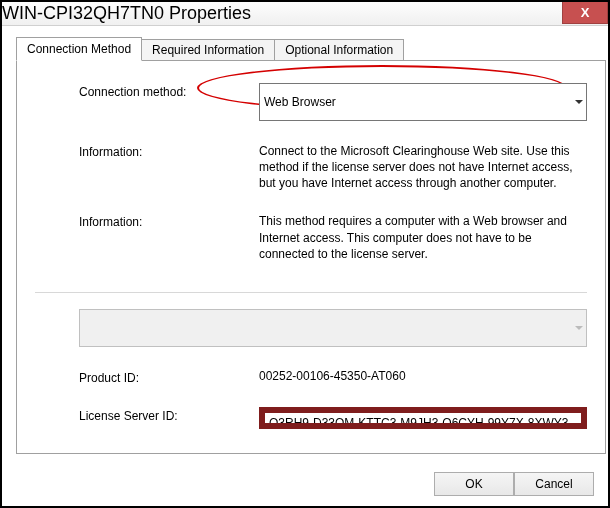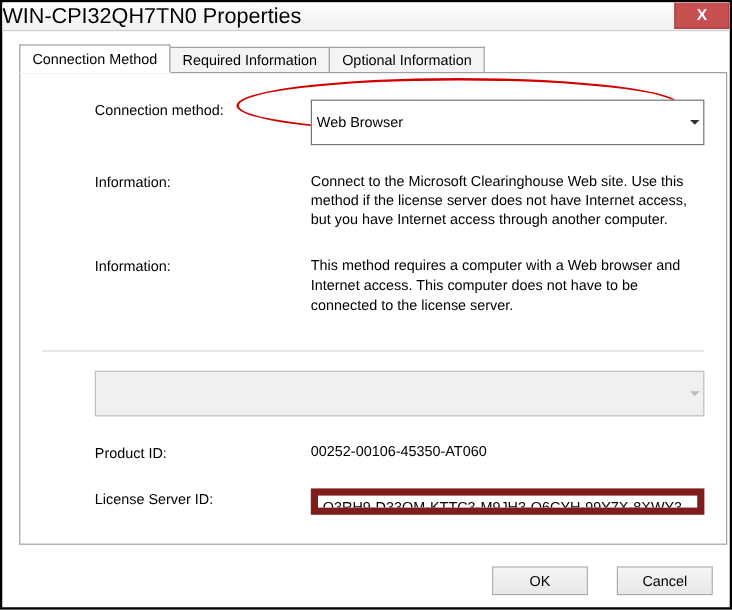--- a/index.html
+++ b/index.html
@@ -145,21 +145,21 @@
   }
   .disabled-text { color: #a0a0a0; }
   hr.sep {
     border: none;
     border-top: 1px solid #d8d8d8;
     margin: 8px 0 16px 0;
   }
   .button-row {
     display: flex;
     justify-content: flex-end;
-    gap: 24px;
+    gap: 0;
     padding: 8px 14px 10px 0;
   }
   .btn {
     min-width: 80px;
     height: 24px;
     border: 1px solid #adadad;
     background: linear-gradient(#f5f5f5,#e8e8e8);
     text-align: center;
     line-height: 22px;
     font-size: 12px;

